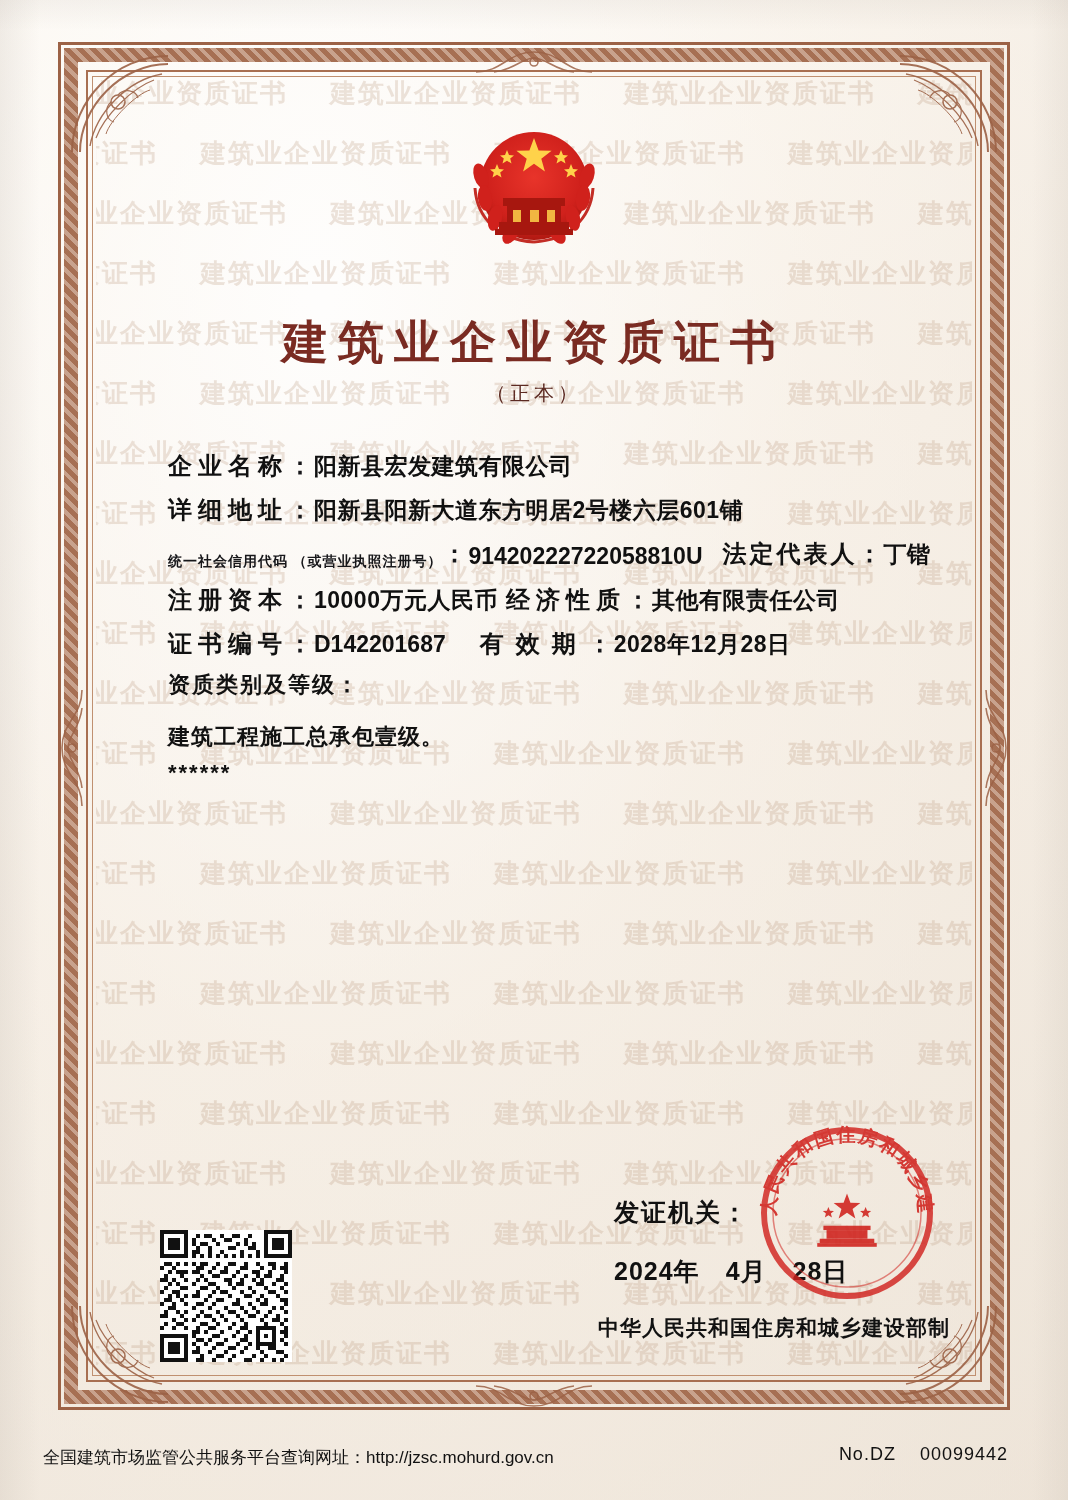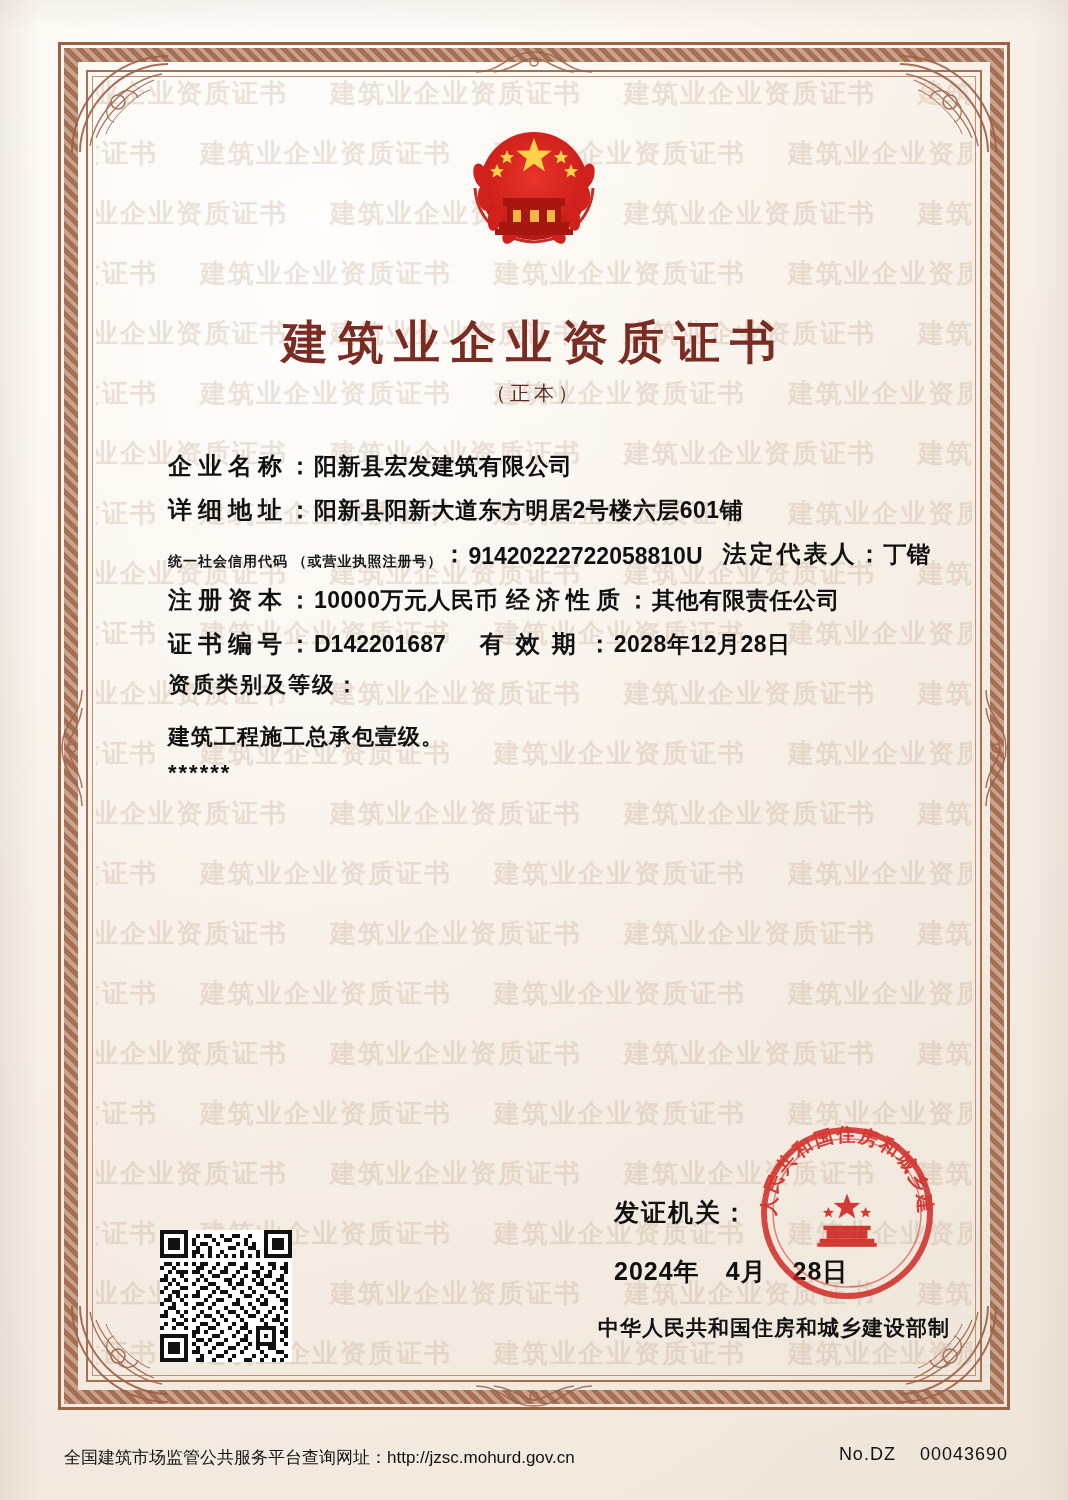--- a/index.html
+++ b/index.html
@@ -298,21 +298,21 @@
     left: 160px;
     top: 1230px;
     width: 132px;
     height: 132px;
   }
   #qr canvas, #qr svg { display: block; }
 
   
   #footer-left {
     position: absolute;
-    left: 64px;
+    left: 43px;
     top: 1446px;
     font-family: "Liberation Sans", "DejaVu Sans", sans-serif;
     font-size: 17px;
     color: #111;
     letter-spacing: 0px;
     white-space: nowrap;
   }
   #footer-right {
     position: absolute;
     right: 60px;
@@ -894,14 +894,14 @@
     </svg>
   </div>
 
   <div id="scan-shade"></div>
 </div>
 
 <div id="footer-left">全国建筑市场监管公共服务平台查询网址：http://jzsc.mohurd.gov.cn</div>
 <div id="footer-right">
   <span>No.DZ</span>
   &nbsp;&nbsp;
-  <span>00043690</span>
+  <span>00099442</span>
 </div>
 
 </body></html>

